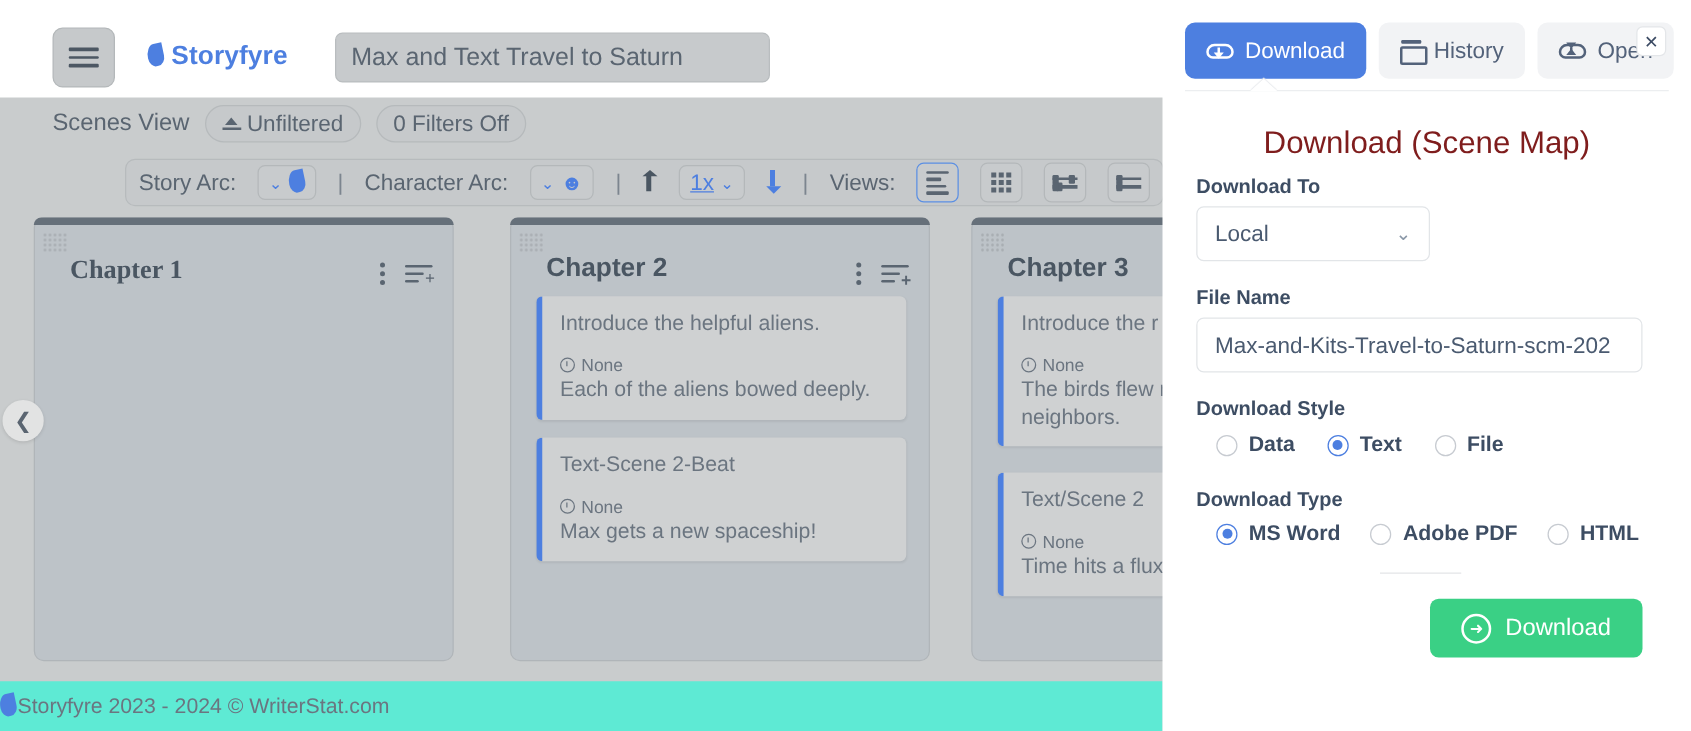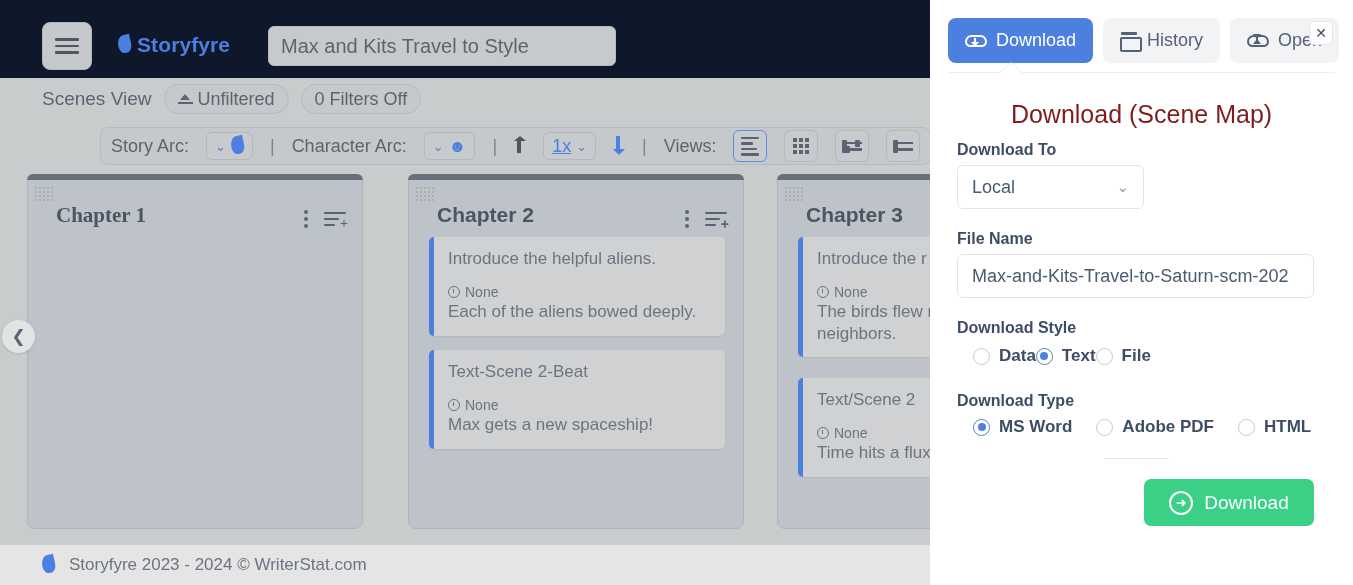--- a/index.html
+++ b/index.html
@@ -15,21 +15,21 @@
   #app-backdrop {
     position: absolute; left: 0; top: 0;
     width: 1353px; height: 585px;
     background: #c9cccd;
   }
 
   
   #top-bar {
     position: absolute; left: 0; top: 0;
     width: 958px; height: 78px;
-    background: #0f172a;
+    background: #ffffff;
   }
   #hamburger-btn {
     position: absolute; left: 42px; top: 22px;
     width: 50px; height: 48px;
     border: 1px solid #b4b8ba; border-radius: 8px;
     background: #c6c9cb;
     display: flex; align-items: center; justify-content: center;
   }
   #hamburger-btn .bars { width: 24px; }
   #hamburger-btn .bars i {
@@ -178,21 +178,21 @@
     position: absolute; left: 2px; top: 320px;
     width: 33px; height: 33px; border-radius: 50%;
     background: #e2e3e3; display:flex;align-items:center;justify-content:center;
     box-shadow: 0 1px 3px rgba(0,0,0,.12);
     color: #5a6571; font-size: 17px;
   }
 
   
   #footer {
     position: absolute; left: 0; top: 545px; width: 930px; height: 40px;
-    background: #e5e5e5; display:flex;align-items:center;gap:14px;padding-left:42px;
+    background: #5eead4; display:flex;align-items:center;gap:1px;
     font-size: 17px; color: #6b7580;
   }
 
   
   #panel {
     position: absolute; right: 0; top: 0; width: 423px; height: 585px;
     background: #ffffff;
   }
   #panel-tabs { position: absolute; left: 18px; top: 18px; display: flex; gap: 10px; align-items: center; }
   .tab {
@@ -249,21 +249,21 @@
     font-size: 18px; color: #4a5a70;
   }
   #file-name-label { left: 957px; top: 230px; }
   #file-name-input {
     position:absolute; left: 957px; top: 254px; width: 357px; height: 44px;
     border:1px solid #e2e5e8; border-radius: 6px; background:#fff;
     display:flex;align-items:center;padding:0 14px;
     font-size: 18px; color: #4a5a70; overflow:hidden; white-space:nowrap;
   }
   #download-style-label { left: 957px; top: 319px; }
-  #style-radios { position:absolute; left: 973px; top: 346px; display:flex; align-items:center; }
+  #style-radios { position:absolute; left: 973px; top: 346px; display:flex; align-items:center; gap: 26px; }
   #download-type-label { left: 957px; top: 392px; }
   #type-radios { position:absolute; left: 973px; top: 417px; display:flex; align-items:center; gap: 24px; }
   .radio-item { display:flex; align-items:center; gap:9px; font-size: 17px; color:#3d4d63; font-weight:600; }
   .radio {
     width: 17px; height: 17px; border-radius:50%; border:1.5px solid #c7cbd1; background:#fff;
     display:flex;align-items:center;justify-content:center;
   }
   .radio.on { border-color: #4d7fe0; }
   .radio.on::after { content:""; width:8px;height:8px;border-radius:50%;background:#4d7fe0; }
   #panel-divider { position:absolute; left: 1104px; top: 458px; width: 65px; height:1px; background:#e3e5e8; }
@@ -289,21 +289,21 @@
           <i></i>
           <i></i>
           <i></i>
         </span>
     </div>
     <div id="brand">
       <span class="flame"></span>
       <span>Storyfyre</span>
     </div>
     <div id="story-title-field">
-      <span>Max and Kits Travel to Style</span>
+      <span>Max and Text Travel to Saturn</span>
     </div>
   </div>
 
   <div id="scenes-row">
     <span id="scenes-view-label">Scenes View</span>
     <span class="pill">
       <span class="filter-icon"></span>
       <span>Unfiltered</span>
     </span>
     <span class="pill">

